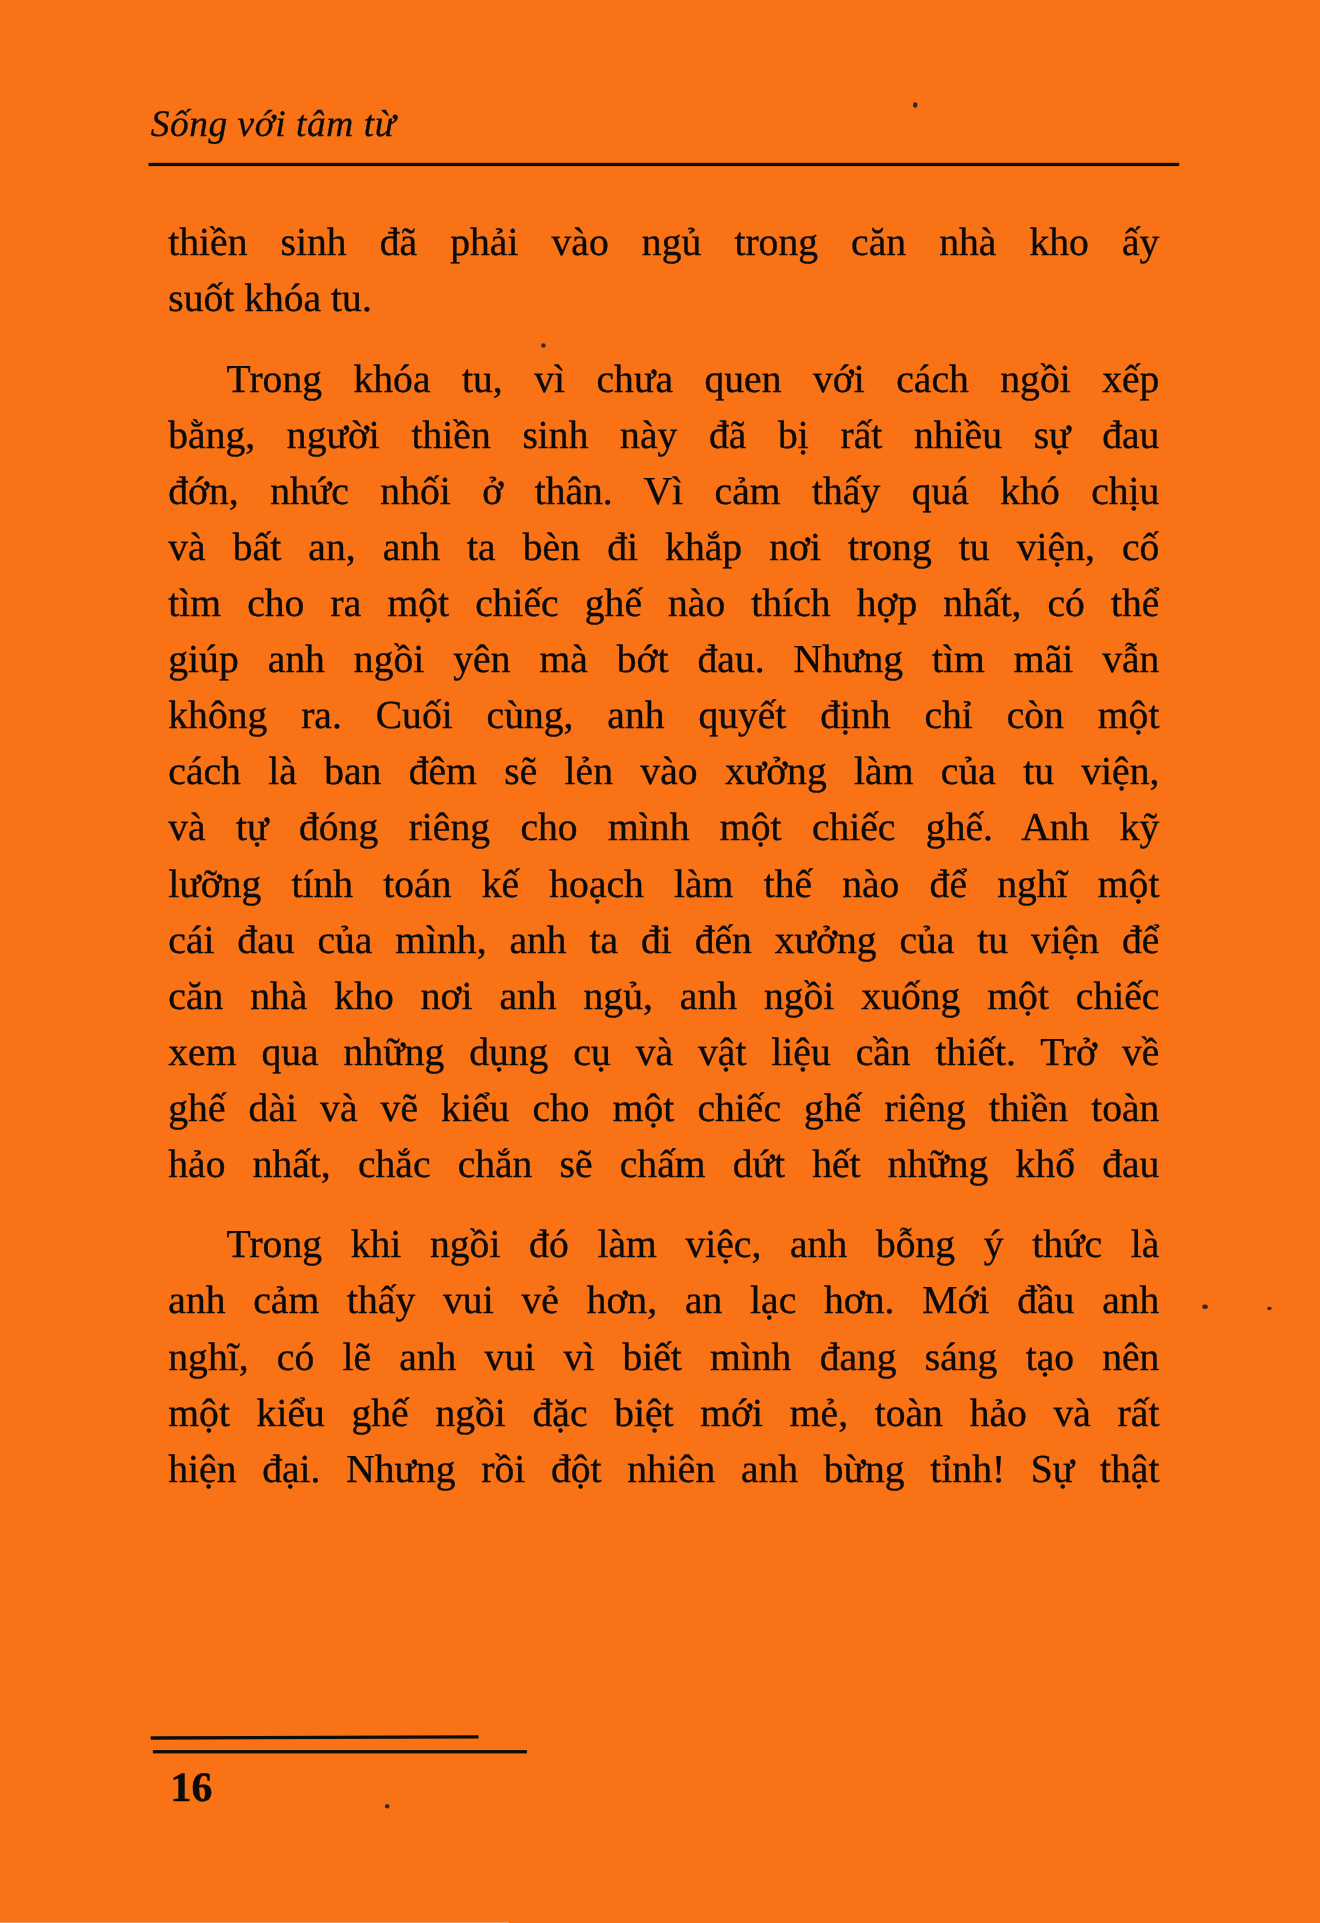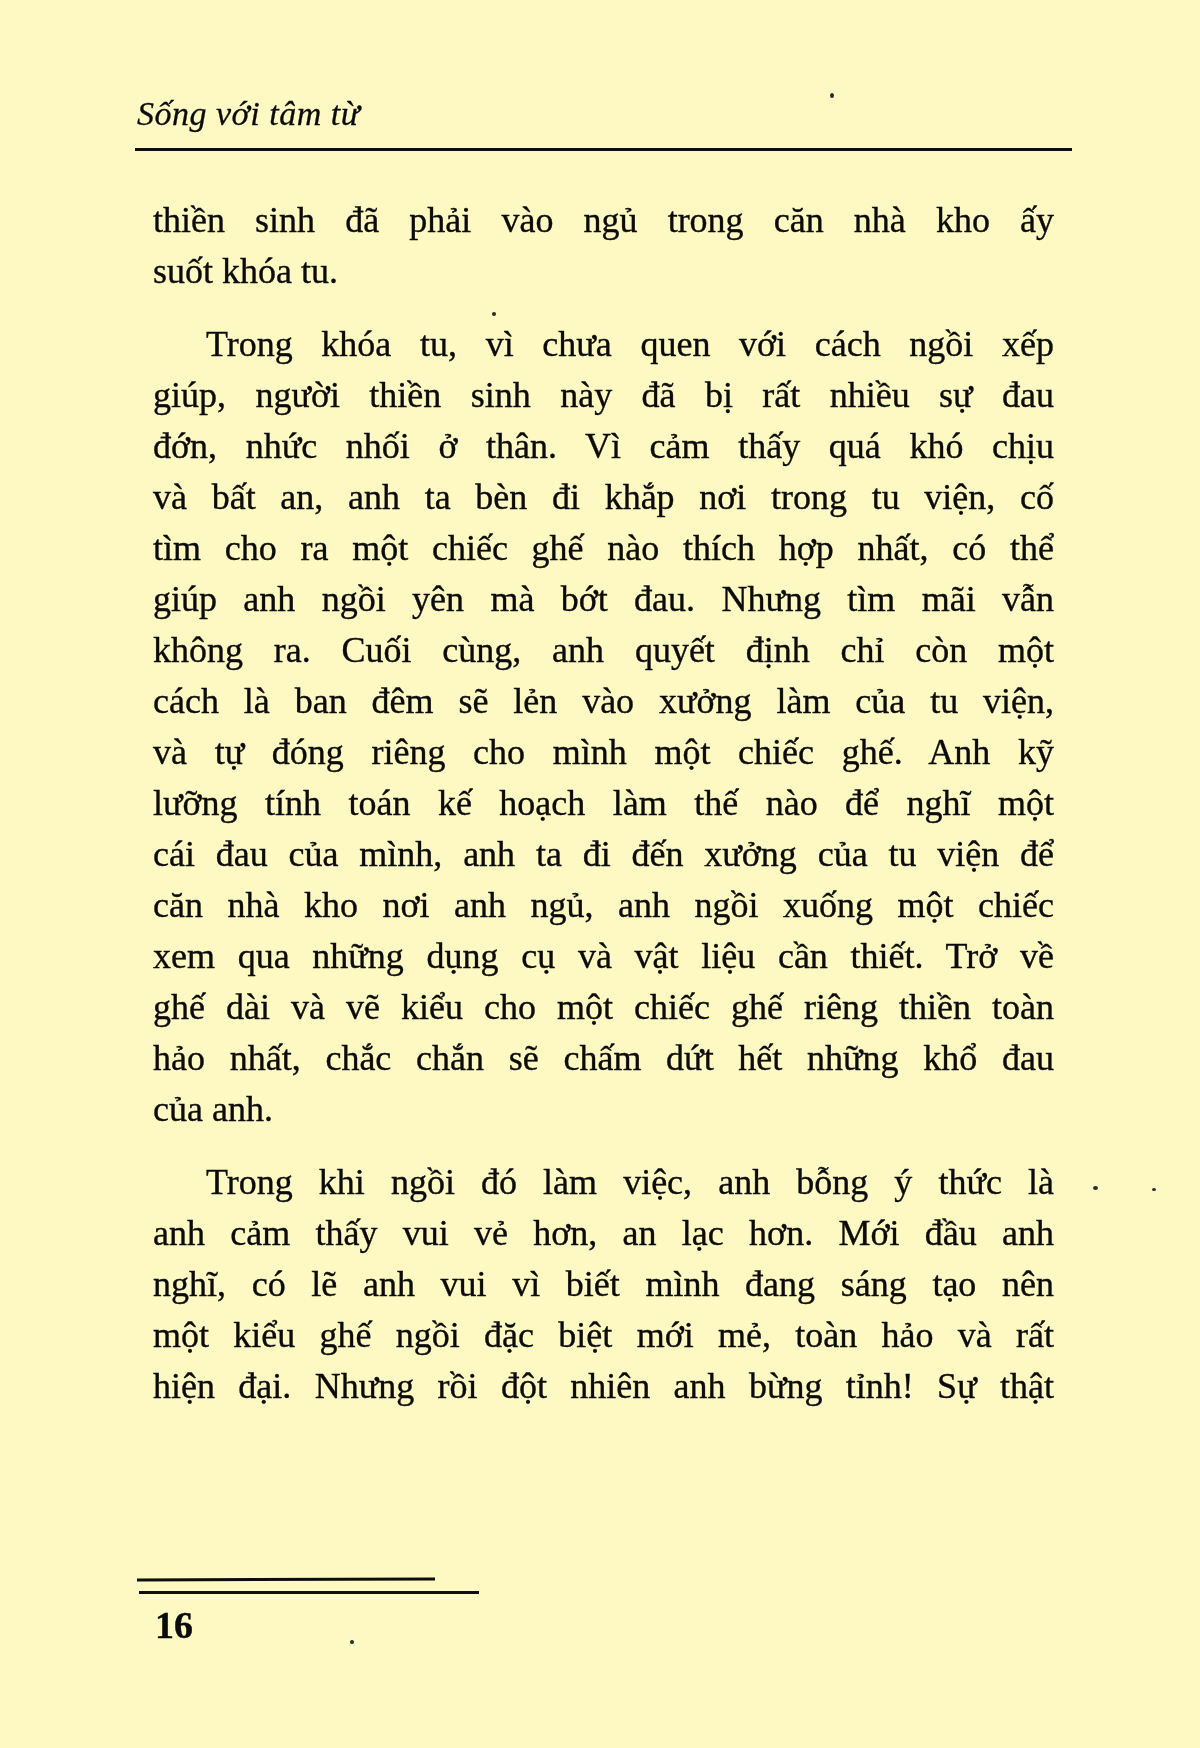--- a/index.html
+++ b/index.html
@@ -1,20 +1,20 @@
 <!DOCTYPE html>
 <html><head>
 <meta charset="utf-8">
 <style>
   html, body { margin: 0; padding: 0; background: #e8e8e8; }
   .page {
     position: relative;
     width: 1200px;
     height: 1748px;
-    background: #fef9c3;
+    background: #f97316;
     color: #0b0b0b;
     font-family: "Liberation Serif", "DejaVu Serif", serif;
     overflow: hidden;
   }
   .running-header {
     position: absolute;
     left: 137px;
     top: 92px;
     width: 935px;
     font-style: italic;
@@ -97,35 +97,34 @@
 
   <div class="body-text">
 
     <div class="paragraph">
       <div class="pline">thiền sinh đã phải vào ngủ trong căn nhà kho ấy</div>
       <div class="pline lastline">suốt khóa tu.</div>
     </div>
 
     <div class="paragraph">
       <div class="pline firstline">Trong khóa tu, vì chưa quen với cách ngồi xếp</div>
-      <div class="pline">giúp, người thiền sinh này đã bị rất nhiều sự đau</div>
+      <div class="pline">bằng, người thiền sinh này đã bị rất nhiều sự đau</div>
       <div class="pline">đớn, nhức nhối ở thân. Vì cảm thấy quá khó chịu</div>
       <div class="pline">và bất an, anh ta bèn đi khắp nơi trong tu viện, cố</div>
       <div class="pline">tìm cho ra một chiếc ghế nào thích hợp nhất, có thể</div>
       <div class="pline">giúp anh ngồi yên mà bớt đau. Nhưng tìm mãi vẫn</div>
       <div class="pline">không ra. Cuối cùng, anh quyết định chỉ còn một</div>
       <div class="pline">cách là ban đêm sẽ lẻn vào xưởng làm của tu viện,</div>
       <div class="pline">và tự đóng riêng cho mình một chiếc ghế. Anh kỹ</div>
       <div class="pline">lưỡng tính toán kế hoạch làm thế nào để nghĩ một</div>
       <div class="pline">cái đau của mình, anh ta đi đến xưởng của tu viện để</div>
       <div class="pline">căn nhà kho nơi anh ngủ, anh ngồi xuống một chiếc</div>
       <div class="pline">xem qua những dụng cụ và vật liệu cần thiết. Trở về</div>
       <div class="pline">ghế dài và vẽ kiểu cho một chiếc ghế riêng thiền toàn</div>
       <div class="pline">hảo nhất, chắc chắn sẽ chấm dứt hết những khổ đau</div>
-      <div class="pline lastline">của anh.</div>
     </div>
 
     <div class="paragraph">
       <div class="pline firstline">Trong khi ngồi đó làm việc, anh bỗng ý thức là</div>
       <div class="pline">anh cảm thấy vui vẻ hơn, an lạc hơn. Mới đầu anh</div>
       <div class="pline">nghĩ, có lẽ anh vui vì biết mình đang sáng tạo nên</div>
       <div class="pline">một kiểu ghế ngồi đặc biệt mới mẻ, toàn hảo và rất</div>
       <div class="pline">hiện đại. Nhưng rồi đột nhiên anh bừng tỉnh! Sự thật</div>
     </div>
 

